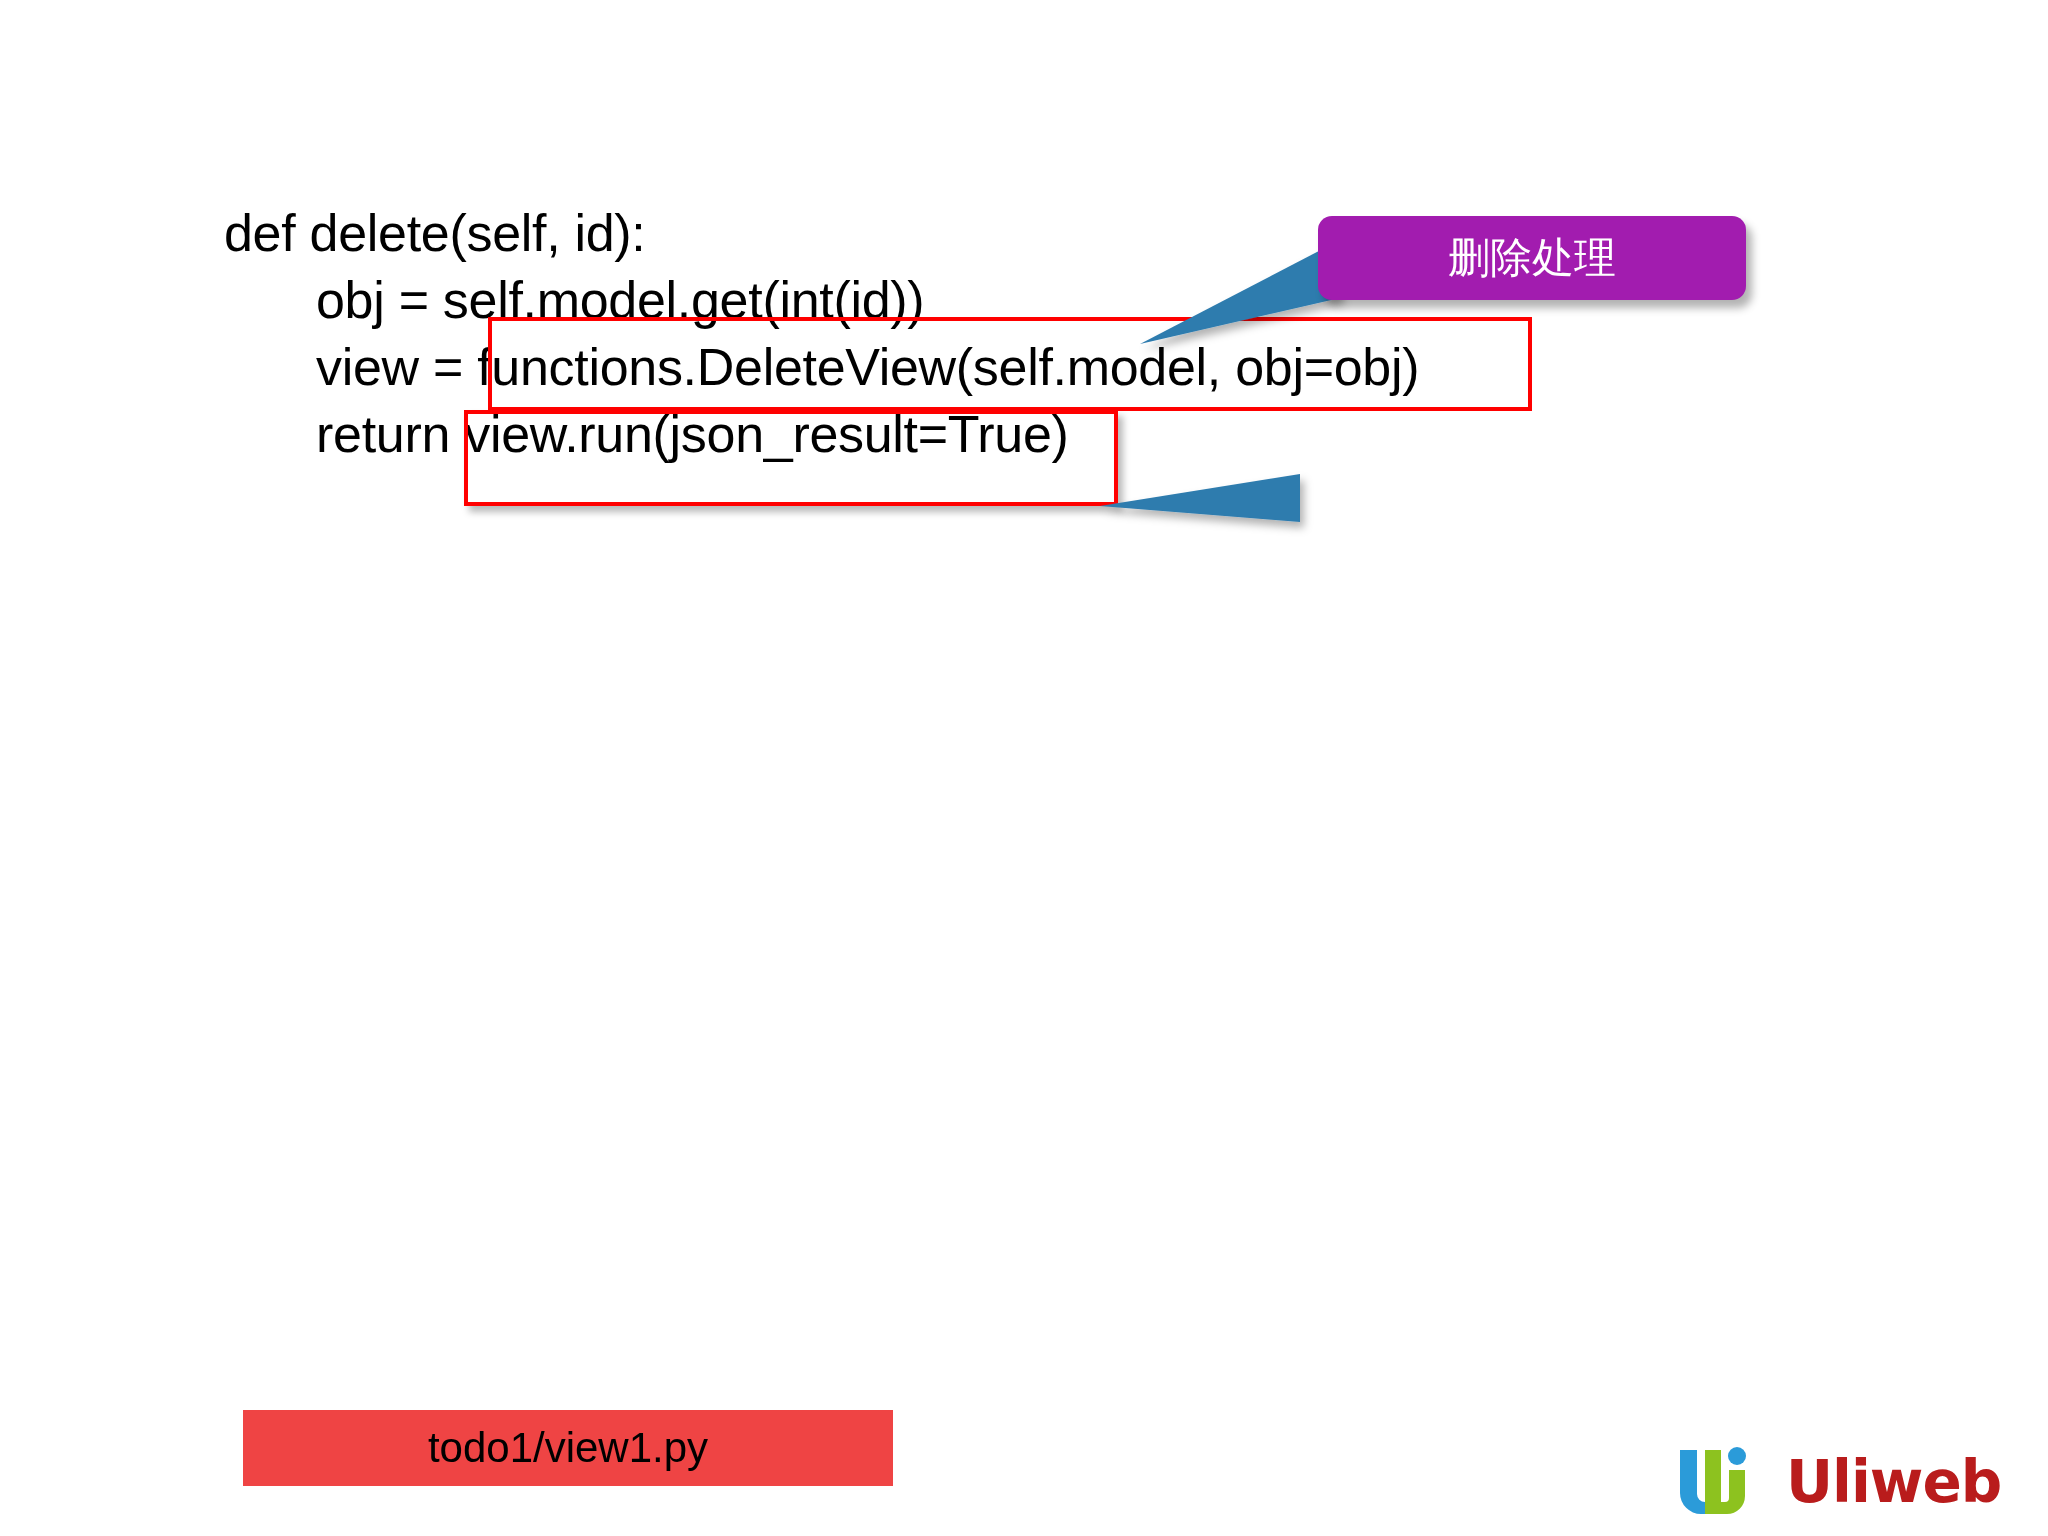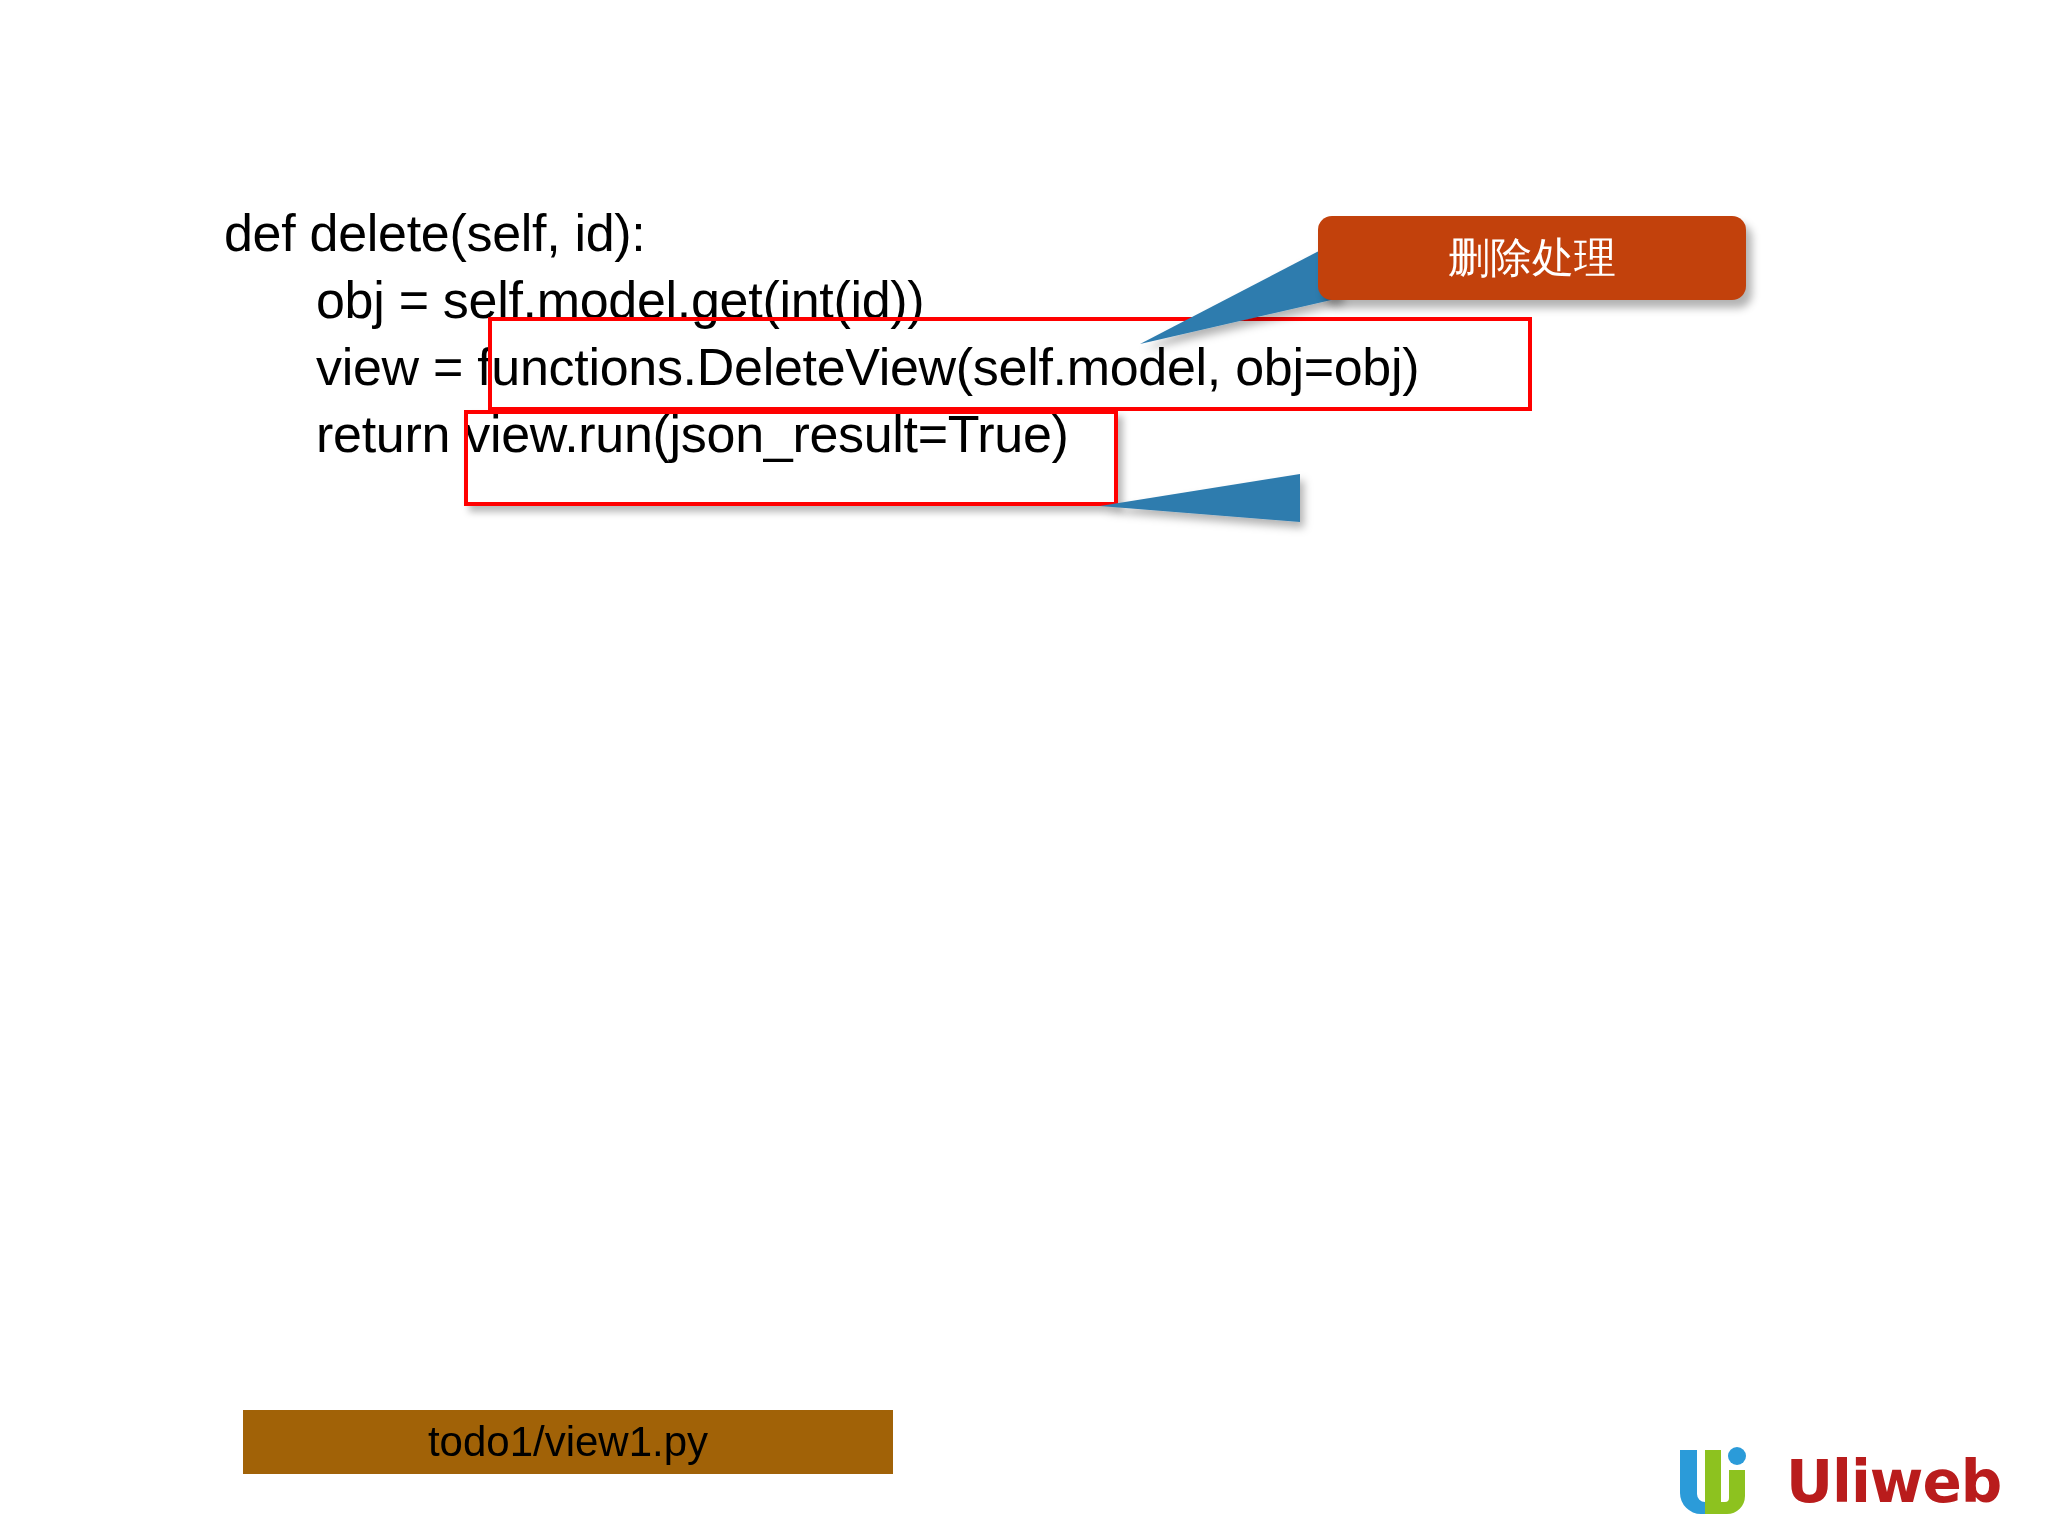--- a/index.html
+++ b/index.html
@@ -62,21 +62,21 @@
     left: 464px;
     top: 406px;
     width: 654px;
     height: 96px;
     box-shadow: 5px 6px 7px rgba(0,0,0,0.28);
   }
 
   
   .callout {
     position: absolute;
-    background: #c2410c;
+    background: #a21caf;
     border-radius: 14px;
     color: #ffffff;
     font-size: 42px;
     line-height: 1;
     display: flex;
     align-items: center;
     justify-content: center;
     box-shadow: 6px 8px 9px rgba(0,0,0,0.30);
     z-index: 6;
     font-family: Liberation Serif, serif;
@@ -112,22 +112,22 @@
     width: 200px;
     height: 80px;
   }
 
   
   #file-label {
     position: absolute;
     left: 243px;
     top: 1406px;
     width: 650px;
-    height: 64px;
-    background: #a16207;
+    height: 76px;
+    background: #ef4444;
     display: flex;
     align-items: center;
     justify-content: center;
     z-index: 3;
   }
   #file-label-text {
     font-size: 42px;
     color: #000000;
     font-family: "Liberation Sans", "DejaVu Sans", sans-serif;
     letter-spacing: 0px;

